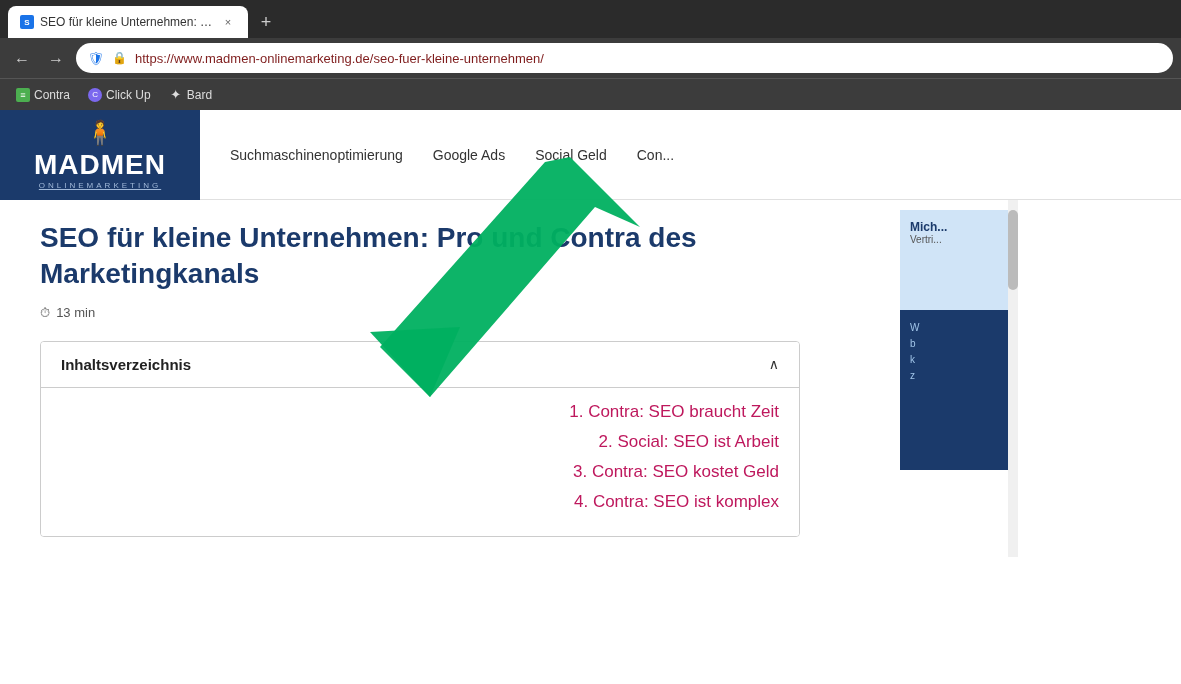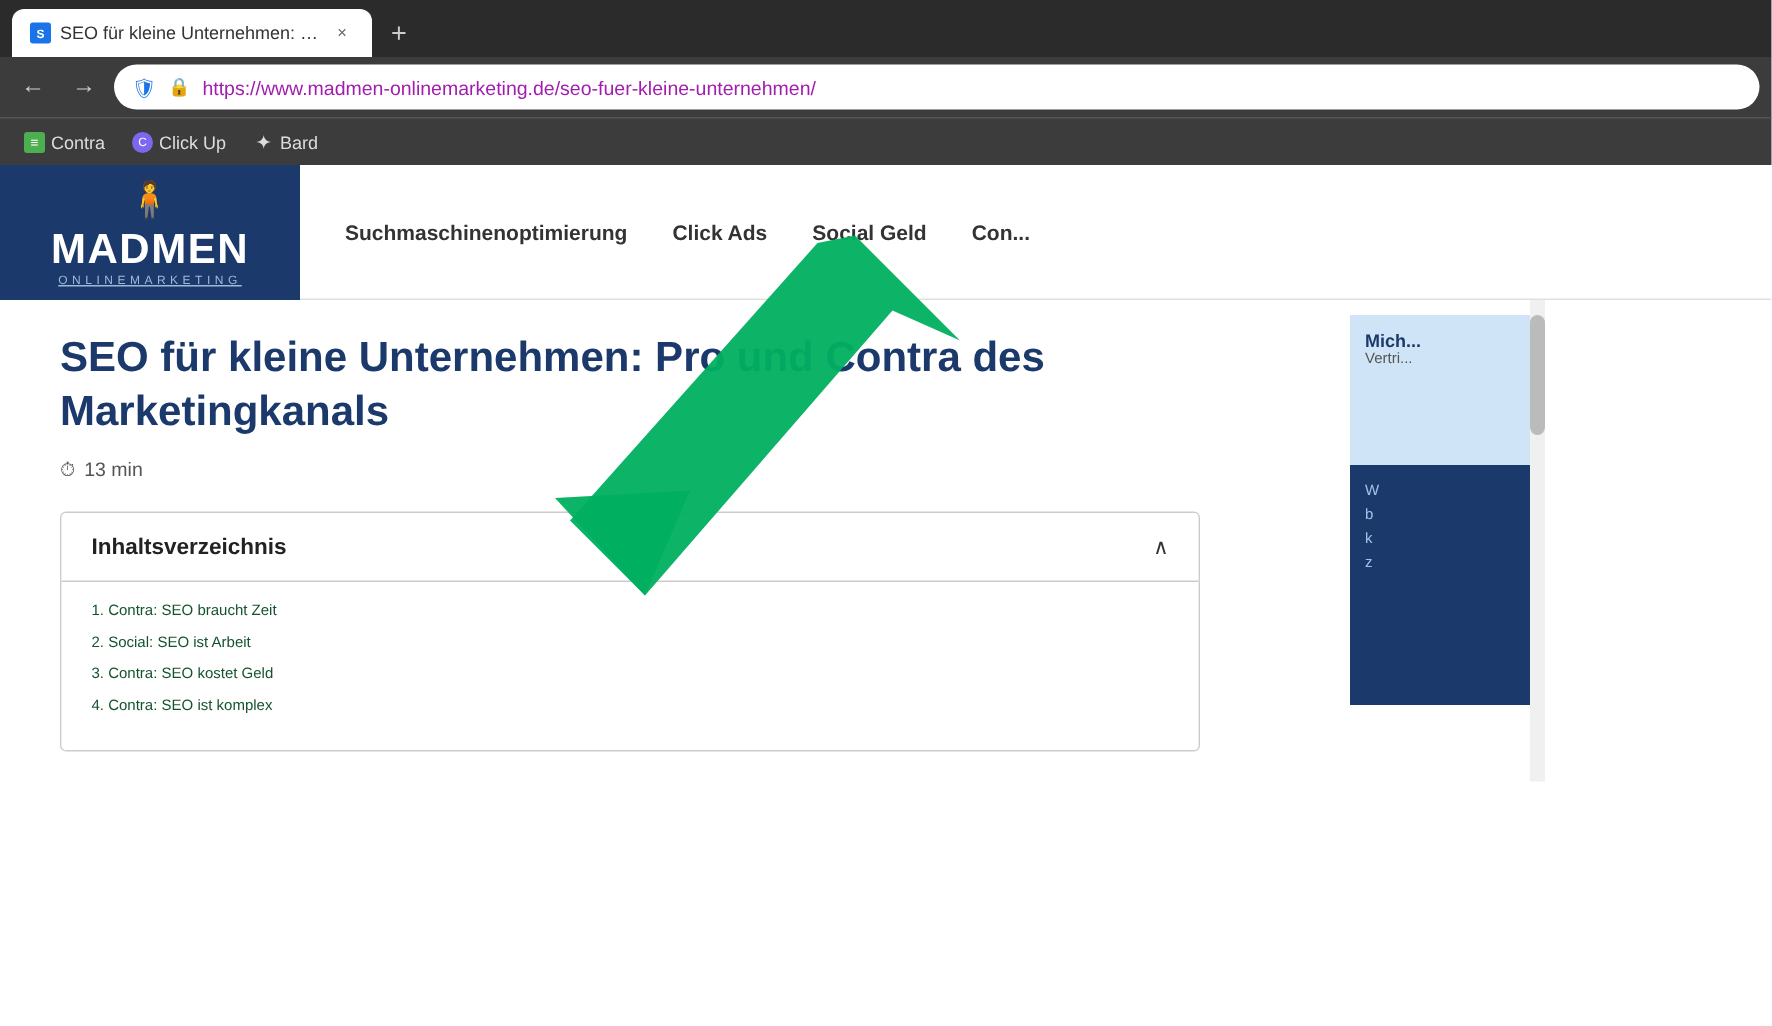--- a/index.html
+++ b/index.html
@@ -110,21 +110,21 @@
       display: flex; align-items: center; justify-content: center;
     }
 
     .lock-icon {
       font-size: 12px;
       color: #555;
     }
 
     .url-text {
       font-size: 13px;
-      color: #a21caf;
+      color: #7f1d1d;
       flex: 1;
     }
 
     
     .bookmarks-bar {
       background: #3c3c3c;
       display: flex;
       align-items: center;
       padding: 2px 8px;
       gap: 2px;
@@ -214,21 +214,20 @@
       padding: 0 30px;
       font-size: 14px;
       color: #333;
     }
 
     .nav-link {
       cursor: pointer;
       color: #333;
       text-decoration: none;
       white-space: nowrap;
-      font-weight: bold;
     }
 
     
     .main-area {
       display: flex;
       padding: 0;
     }
 
     .article-area {
       flex: 1;
@@ -280,31 +279,32 @@
       font-size: 14px;
       color: #333;
     }
 
     .toc-items {
       padding: 14px 20px;
       background: #fff;
     }
 
     .toc-item {
-      font-size: 10px;
-      color: #14532d;
+      font-size: 17px;
+      color: #be185d;
       margin-bottom: 10px;
       cursor: pointer;
       text-decoration: none;
       display: block;
+      text-align: right;
     }
 
     
     .sidebar-widget {
-      width: 120px;
+      width: 108px;
       flex-shrink: 0;
       padding-top: 10px;
     }
 
     .widget-blue {
       background: #d0e4f7;
       padding: 10px;
       height: 100px;
     }
 
@@ -406,21 +406,21 @@
         <div class="site-logo">
           <div style="text-align:center;">
 
             <div style="color:#f5a623; font-size:24px; margin-bottom:2px;">🧍</div>
             <div class="logo-text">MADMEN</div>
             <div class="logo-sub">ONLINEMARKETING</div>
           </div>
         </div>
         <nav class="nav-links">
           <a class="nav-link">Suchmaschinenoptimierung</a>
-          <a class="nav-link">Click Ads</a>
+          <a class="nav-link">Google Ads</a>
           <a class="nav-link">Social Geld</a>
           <a class="nav-link">Con...</a>
         </nav>
       </div>
 
       <div class="main-area" style="display:flex;">
 
         <div class="article-area">
 
           <h1 class="article-title">SEO für kleine Unternehmen: Pro und Contra des Marketingkanals</h1>

